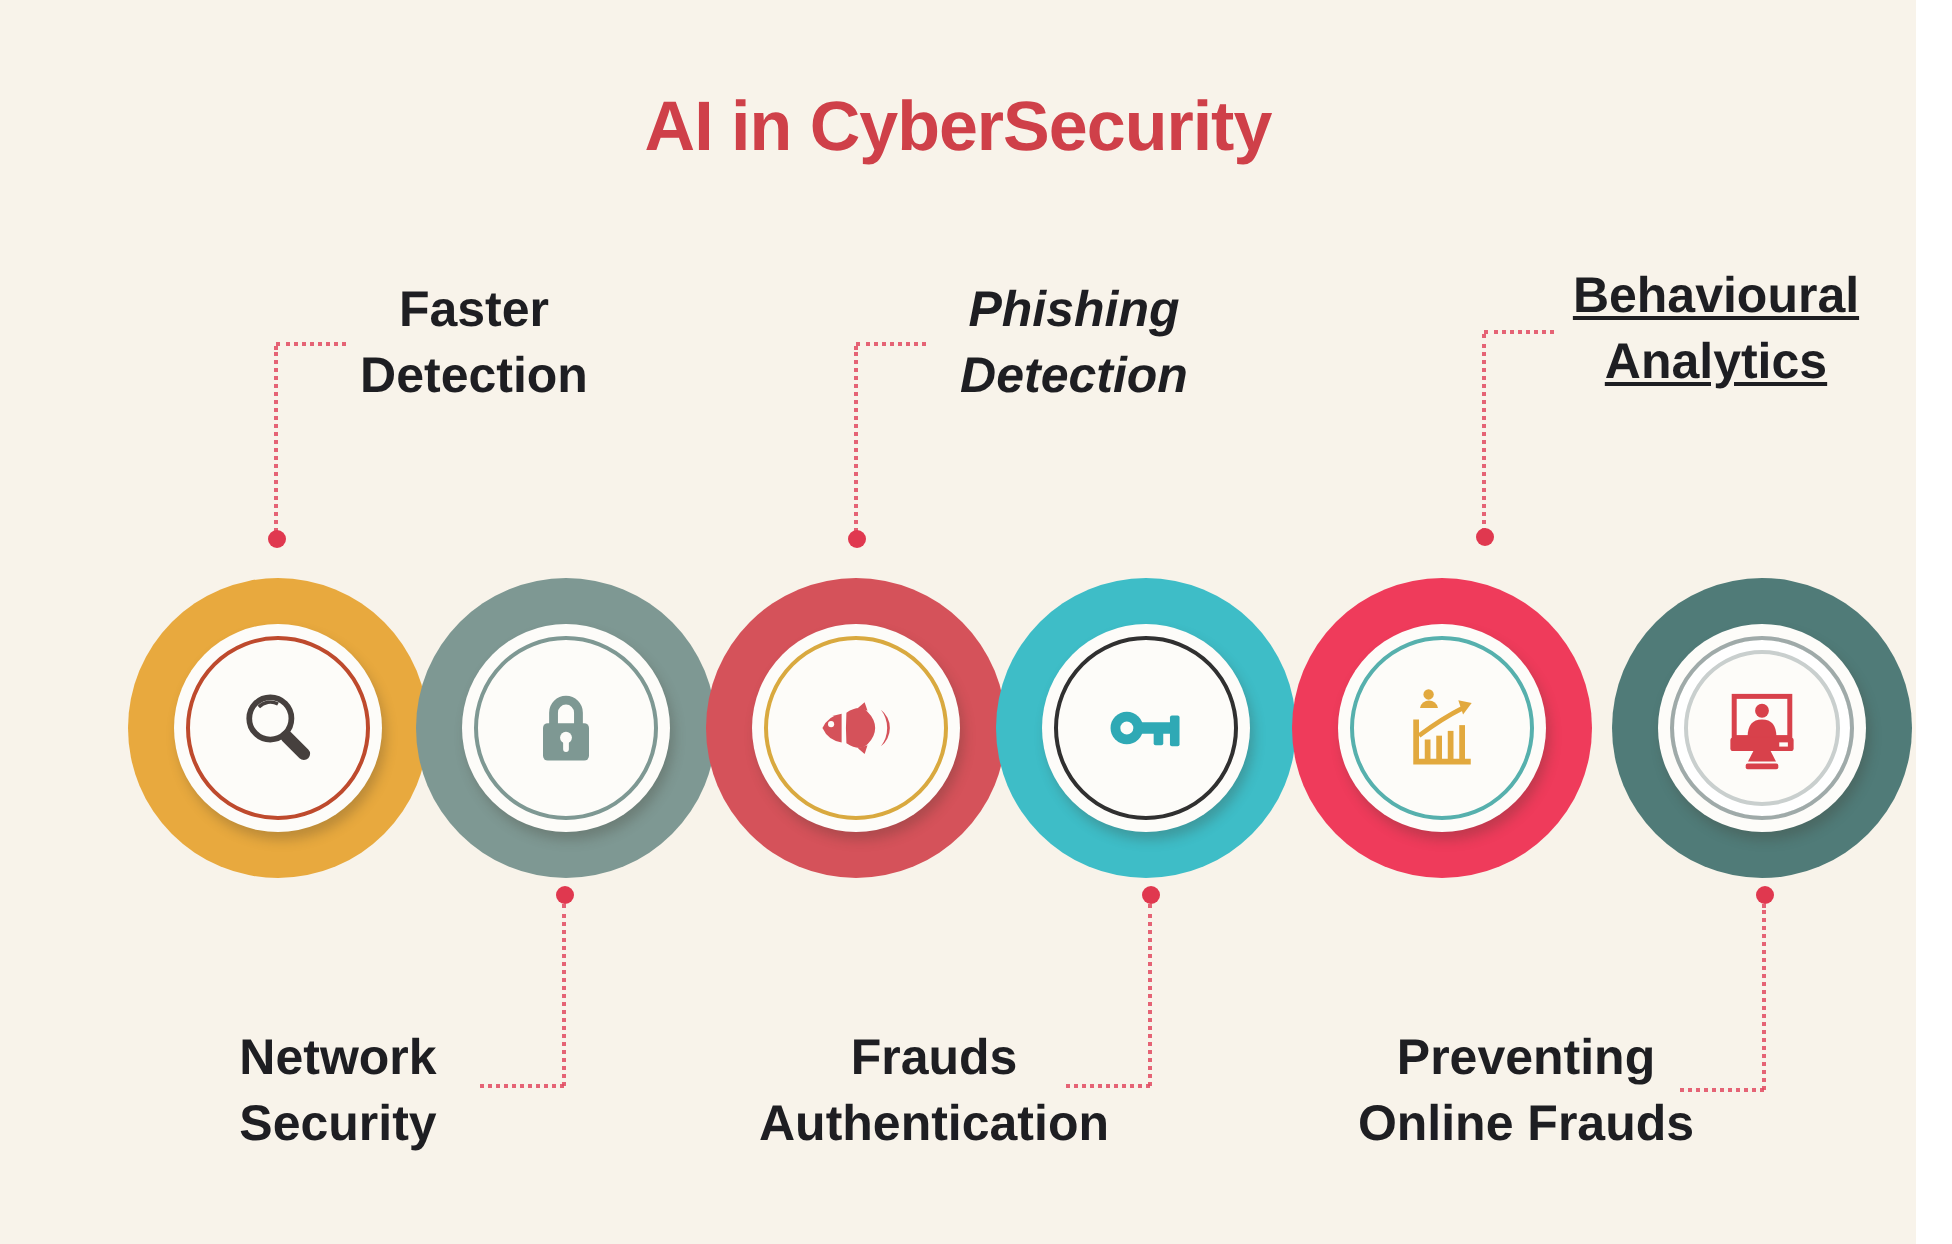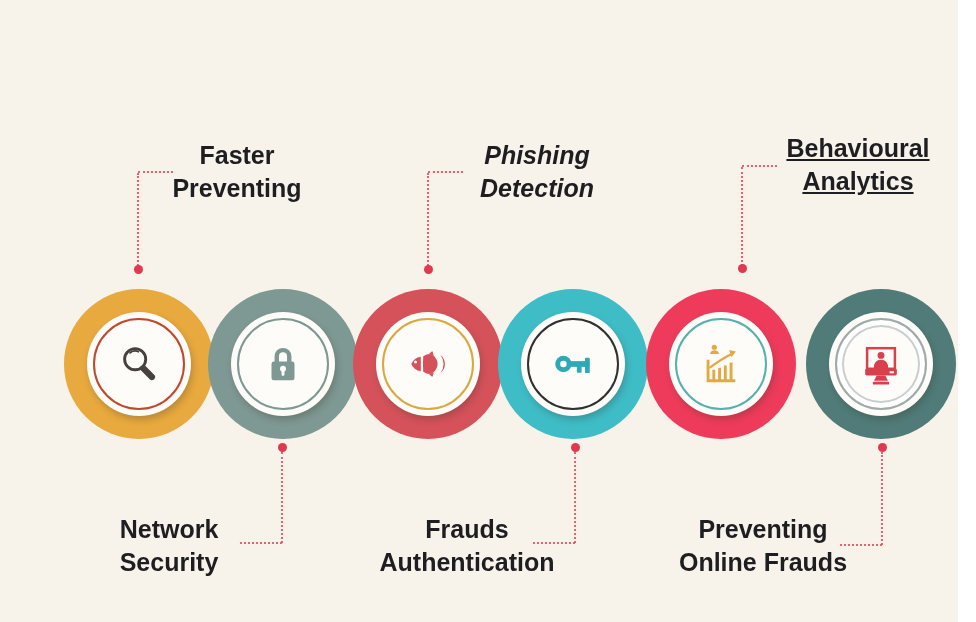--- a/index.html
+++ b/index.html
@@ -85,26 +85,27 @@
     width: 9px; height: 9px;
     border-radius: 50%;
     background: #E0384F;
   }
 </style>
 </head>
 <body>
 
 <div class="canvas">
 
+  <div class="page-title">AI in CyberSecurity</div>
 
   <div>
     <div class="hline" style="left:138px; top:171px; width:35px;"></div>
     <div class="vline" style="left:137px; top:173px; height:93px;"></div>
     <div class="dot" style="left:134px; top:265px;"></div>
-    <div class="label" style="left:162px; top:139px; width:150px;">Faster Preventing</div>
+    <div class="label" style="left:162px; top:139px; width:150px;">Faster Detection</div>
     <div class="circle c1" style="left:64px;">
       <div class="inner">
         <div class="ring"></div>
         <svg width="46" height="46" viewBox="0 0 48 48">
           <circle cx="20" cy="19" r="11" fill="none" stroke="#46403E" stroke-width="3"></circle>
           <path d="M14 13 a8.5 8.5 0 0 1 10 -1.5" fill="none" stroke="#46403E" stroke-width="1.8"></path>
           <line x1="28.5" y1="28.5" x2="37.5" y2="37.5" stroke="#46403E" stroke-width="6.5" stroke-linecap="round"></line>
         </svg>
       </div>
     </div>

